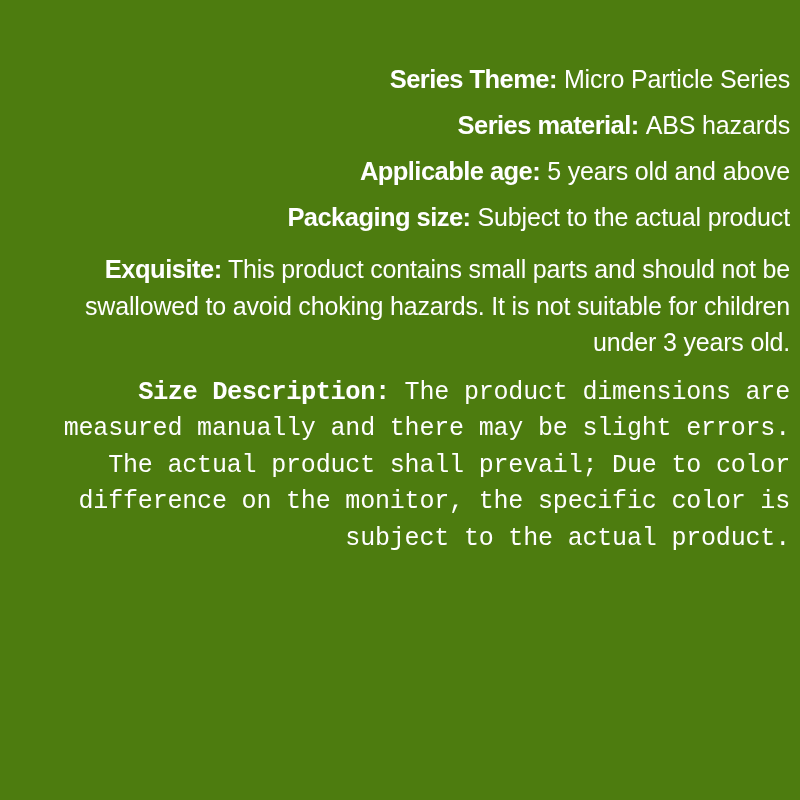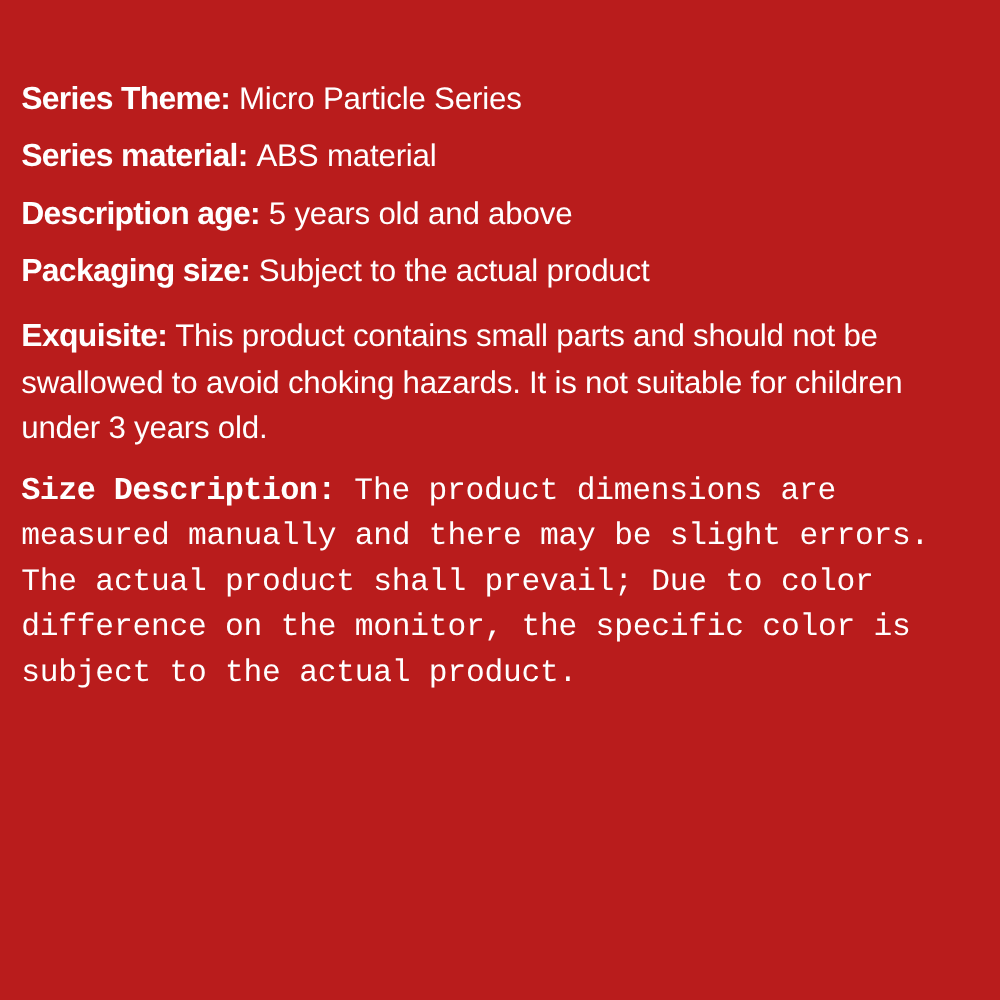--- a/index.html
+++ b/index.html
@@ -71,32 +71,32 @@
   
   #para-attention { margin-top: 11px; }
   #para-size      { margin-top: 14px; font-family: Liberation Mono, monospace; }
   #para-usage     { margin-top: 14px; }
 
   .sr-gap { display: inline; }
 </style>
 </head>
 <body style="background: rgb(2, 106, 84);">
 
-<div id="spec-panel" style="background: #b91c1c; color: rgb(255, 255, 255);">
+<div id="spec-panel" style="background: #4d7c0f; color: rgb(255, 255, 255); text-align: right;">
 
   <div class="spec-row">
     <span class="spec-label">Series Theme:</span><span class="sr-gap"> </span><span class="spec-value">Micro Particle Series</span>
   </div>
 
   <div class="spec-row">
-    <span class="spec-label">Series material:</span><span class="sr-gap"> </span><span class="spec-value">ABS material</span>
+    <span class="spec-label">Series material:</span><span class="sr-gap"> </span><span class="spec-value">ABS hazards</span>
   </div>
 
   <div class="spec-row">
-    <span class="spec-label">Description age:</span><span class="sr-gap"> </span><span class="spec-value">5 years old and above</span>
+    <span class="spec-label">Applicable age:</span><span class="sr-gap"> </span><span class="spec-value">5 years old and above</span>
   </div>
 
 
   <div class="spec-row">
     <span class="spec-label">Packaging size:</span><span class="sr-gap"> </span><span class="spec-value">Subject to the actual product</span>
   </div>
 
   <div class="spec-para" id="para-attention">
     <span class="spec-label">Exquisite:</span><span class="sr-gap"> </span><span class="spec-value">This product contains small parts and should not be swallowed to avoid choking hazards. It is not suitable for children under 3 years old.</span>
   </div>

